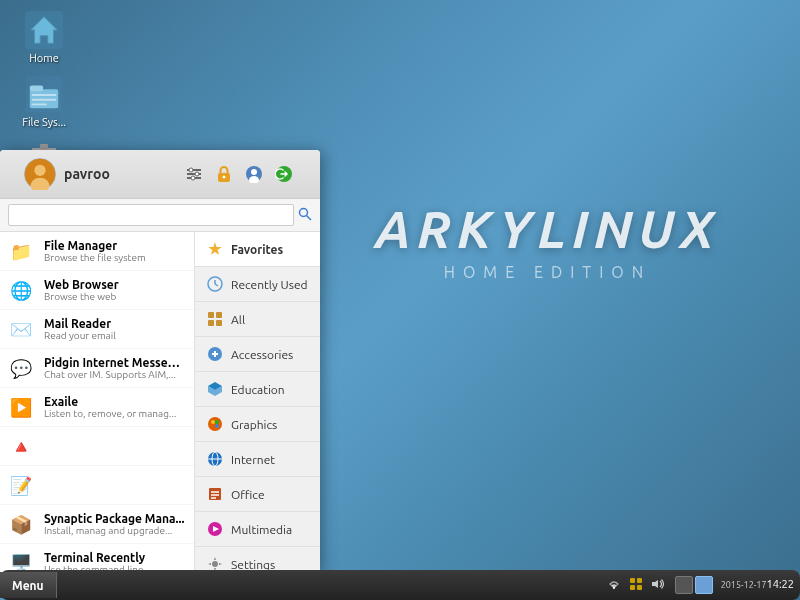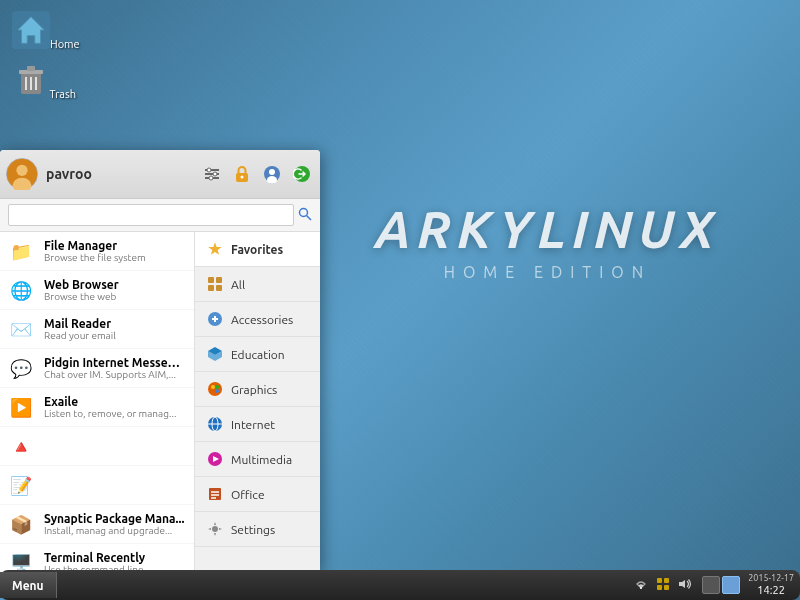--- a/index.html
+++ b/index.html
@@ -64,22 +64,22 @@
     .desktop-icons {
       position: absolute;
       top: 10px;
       left: 12px;
       display: flex;
       flex-direction: column;
       gap: 10px;
     }
     .desktop-icon {
       display: flex;
-      flex-direction: row;
-      align-items: flex-end;
+      flex-direction: column;
+      align-items: center;
       width: 64px;
       cursor: pointer;
     }
     .desktop-icon-img {
       width: 40px;
       height: 40px;
       display: flex;
       align-items: center;
       justify-content: center;
       font-size: 28px;
@@ -116,21 +116,21 @@
       width: 320px;
       background: white;
       border-radius: 4px 4px 0 0;
       box-shadow: 2px 2px 15px rgba(0,0,0,0.4);
       overflow: visible;
     }
 
     
     .menu-header {
       background: linear-gradient(180deg, #e8e8e8 0%, #d8d8d8 100%);
-      padding: 8px 6px;
+      padding: 8px 24px;
       display: flex;
       align-items: center;
       border-bottom: 1px solid #ccc;
       border-radius: 4px 4px 0 0;
     }
     .user-avatar {
       width: 32px;
       height: 32px;
       border-radius: 50%;
       background: linear-gradient(135deg, #f0a030 0%, #e07010 100%);
@@ -308,21 +308,21 @@
       padding-right: 6px;
     }
     .tray-icon {
       font-size: 12px;
       color: #ccc;
       cursor: pointer;
       padding: 2px;
     }
     .tray-time {
       display: flex;
-      flex-direction: column;
+      flex-direction: row;
       align-items: center;
       margin-left: 4px;
     }
     .tray-date {
       font-size: 9px;
       color: #ccc;
       line-height: 1.2;
     }
     .tray-clock {
       font-size: 11px;
@@ -361,20 +361,33 @@
     <div class="desktop-icon">
       <div class="desktop-icon-img">
         <svg class="home-icon-svg" viewBox="0 0 40 40" fill="none" xmlns="http://www.w3.org/2000/svg">
           <rect width="40" height="40" rx="4" fill="#4a8eba" opacity="0.3"></rect>
           <polygon points="20,6 34,20 30,20 30,34 24,34 24,26 16,26 16,34 10,34 10,20 6,20" fill="#6ab8dc" stroke="#5090b0" stroke-width="1"></polygon>
         </svg>
       </div>
       <div class="desktop-icon-label">Home</div>
     </div>
 
+    <div class="desktop-icon">
+      <div class="desktop-icon-img">
+        <svg class="filesys-icon-svg" viewBox="0 0 38 38" fill="none" xmlns="http://www.w3.org/2000/svg">
+          <rect width="38" height="38" rx="3" fill="#4a8eba" opacity="0.2"></rect>
+          <rect x="4" y="14" width="30" height="20" rx="2" fill="#7ec0e0"></rect>
+          <rect x="4" y="10" width="14" height="6" rx="2" fill="#9ad0e8"></rect>
+          <rect x="6" y="19" width="26" height="2" rx="1" fill="white" opacity="0.5"></rect>
+          <rect x="6" y="24" width="26" height="2" rx="1" fill="white" opacity="0.5"></rect>
+          <rect x="6" y="29" width="16" height="2" rx="1" fill="white" opacity="0.5"></rect>
+        </svg>
+      </div>
+      <div class="desktop-icon-label">File Sys...</div>
+    </div>
 
     <div class="desktop-icon">
       <div class="desktop-icon-img">
         <svg class="trash-icon-svg" viewBox="0 0 36 36" fill="none" xmlns="http://www.w3.org/2000/svg">
           <rect x="8" y="10" width="20" height="22" rx="2" fill="#888"></rect>
           <rect x="6" y="8" width="24" height="4" rx="1" fill="#aaa"></rect>
           <rect x="14" y="4" width="8" height="5" rx="1" fill="#999"></rect>
           <line x1="13" y1="15" x2="13" y2="28" stroke="white" stroke-width="1.5"></line>
           <line x1="18" y1="15" x2="18" y2="28" stroke="white" stroke-width="1.5"></line>
           <line x1="23" y1="15" x2="23" y2="28" stroke="white" stroke-width="1.5"></line>
@@ -503,20 +516,30 @@
       <div class="categories-panel" id="categories-panel">
           <div class="cat-item active">
     <div class="cat-icon">
               <span style="color:#f0b030;font-size:15px;">★</span>
             </div>
     <span class="cat-label">Favorites</span>
   </div>
           <div class="cat-item">
     <div class="cat-icon">
               <svg width="16" height="16" viewBox="0 0 16 16">
+                <circle cx="8" cy="8" r="7" fill="none" stroke="#5a9fd8" stroke-width="1.5"></circle>
+                <line x1="8" y1="4" x2="8" y2="8" stroke="#5a9fd8" stroke-width="1.5"></line>
+                <line x1="8" y1="8" x2="11" y2="10" stroke="#5a9fd8" stroke-width="1.5"></line>
+              </svg>
+            </div>
+    <span class="cat-label">Recently Used</span>
+  </div>
+          <div class="cat-item">
+    <div class="cat-icon">
+              <svg width="16" height="16" viewBox="0 0 16 16">
                 <rect x="1" y="1" width="6" height="6" rx="1" fill="#c89030"></rect>
                 <rect x="9" y="1" width="6" height="6" rx="1" fill="#c89030"></rect>
                 <rect x="1" y="9" width="6" height="6" rx="1" fill="#c89030"></rect>
                 <rect x="9" y="9" width="6" height="6" rx="1" fill="#c89030"></rect>
               </svg>
             </div>
     <span class="cat-label">All</span>
   </div>
           <div class="cat-item">
     <div class="cat-icon">
@@ -553,36 +576,36 @@
                 <circle cx="8" cy="8" r="7" fill="#2070c0"></circle>
                 <ellipse cx="8" cy="8" rx="3" ry="7" fill="none" stroke="white" stroke-width="1"></ellipse>
                 <line x1="1" y1="8" x2="15" y2="8" stroke="white" stroke-width="1"></line>
               </svg>
             </div>
     <span class="cat-label">Internet</span>
   </div>
           <div class="cat-item">
     <div class="cat-icon">
               <svg width="16" height="16" viewBox="0 0 16 16">
-                <circle cx="8" cy="8" r="7" fill="#d020a0"></circle>
-                <polygon points="6,5 12,8 6,11" fill="white"></polygon>
-              </svg>
-            </div>
-    <span class="cat-label">Multimedia</span>
-  </div>
-          <div class="cat-item">
-    <div class="cat-icon">
-              <svg width="16" height="16" viewBox="0 0 16 16">
                 <rect x="2" y="2" width="12" height="12" rx="1" fill="#c05020"></rect>
                 <line x1="4" y1="6" x2="12" y2="6" stroke="white" stroke-width="1.5"></line>
                 <line x1="4" y1="9" x2="12" y2="9" stroke="white" stroke-width="1.5"></line>
                 <line x1="4" y1="12" x2="9" y2="12" stroke="white" stroke-width="1.5"></line>
               </svg>
             </div>
     <span class="cat-label">Office</span>
+  </div>
+          <div class="cat-item">
+    <div class="cat-icon">
+              <svg width="16" height="16" viewBox="0 0 16 16">
+                <circle cx="8" cy="8" r="7" fill="#d020a0"></circle>
+                <polygon points="6,5 12,8 6,11" fill="white"></polygon>
+              </svg>
+            </div>
+    <span class="cat-label">Multimedia</span>
   </div>
           <div class="cat-item">
     <div class="cat-icon">
               <svg width="16" height="16" viewBox="0 0 16 16">
                 <circle cx="8" cy="8" r="3" fill="#888"></circle>
                 <path d="M8 1 L9 4 L7 4 Z M8 15 L9 12 L7 12 Z M1 8 L4 9 L4 7 Z M15 8 L12 9 L12 7 Z" fill="#888"></path>
               </svg>
             </div>
     <span class="cat-label">Settings</span>
   </div>

